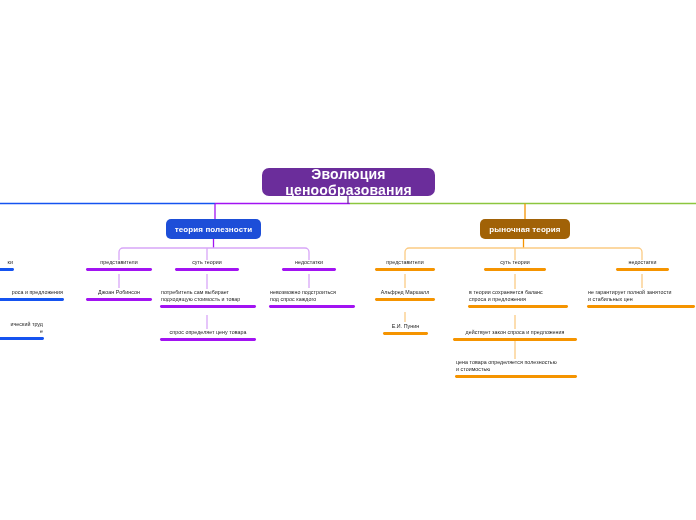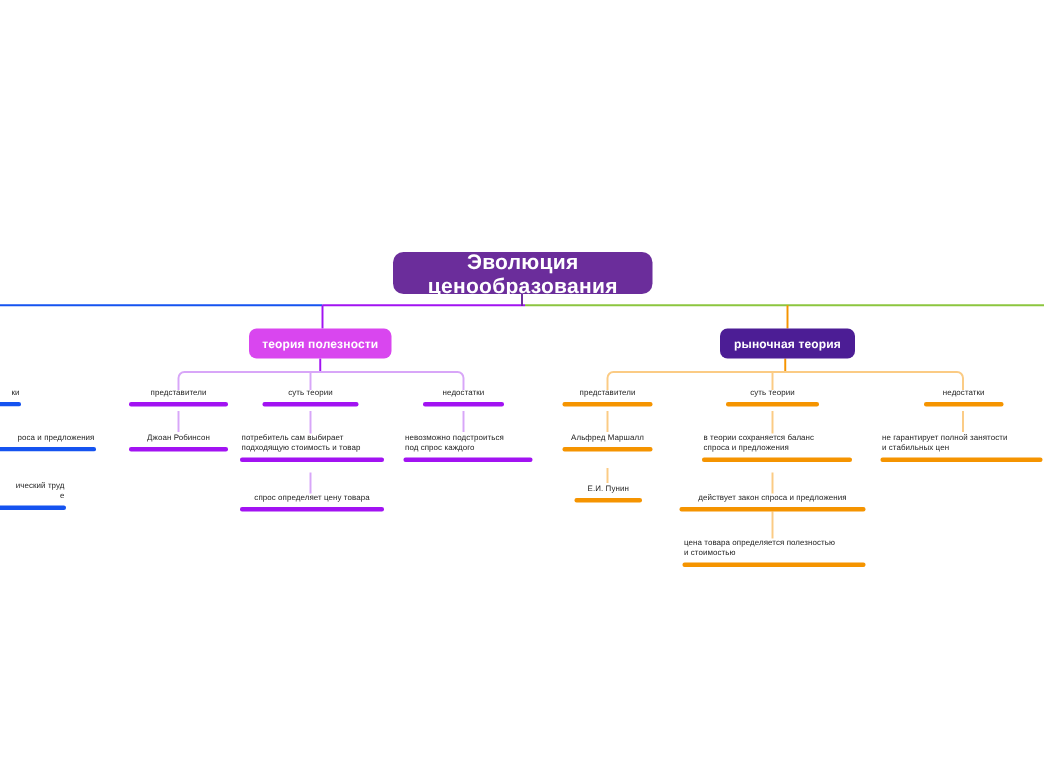--- a/index.html
+++ b/index.html
@@ -37,22 +37,22 @@
     color:#ffffff;
     border-radius:5px;
     font-size:8px;
     font-weight:bold;
     display:flex;align-items:center;justify-content:center;
     text-align:center;
     box-sizing:border-box;
     padding:0 8px;
     letter-spacing:.1px;
   }
-  .branch-purple{background:#d946ef;}
-  .branch-orange{background:#4c1d95;}
+  .branch-purple{background:#1d4ed8;}
+  .branch-orange{background:#a16207;}
 
   
   .leaf{
     position:absolute;
     box-sizing:border-box;
   }
   .leaf .leaf-text{
     display:block;
     font-size:5.3px;
     line-height:7.4px;

